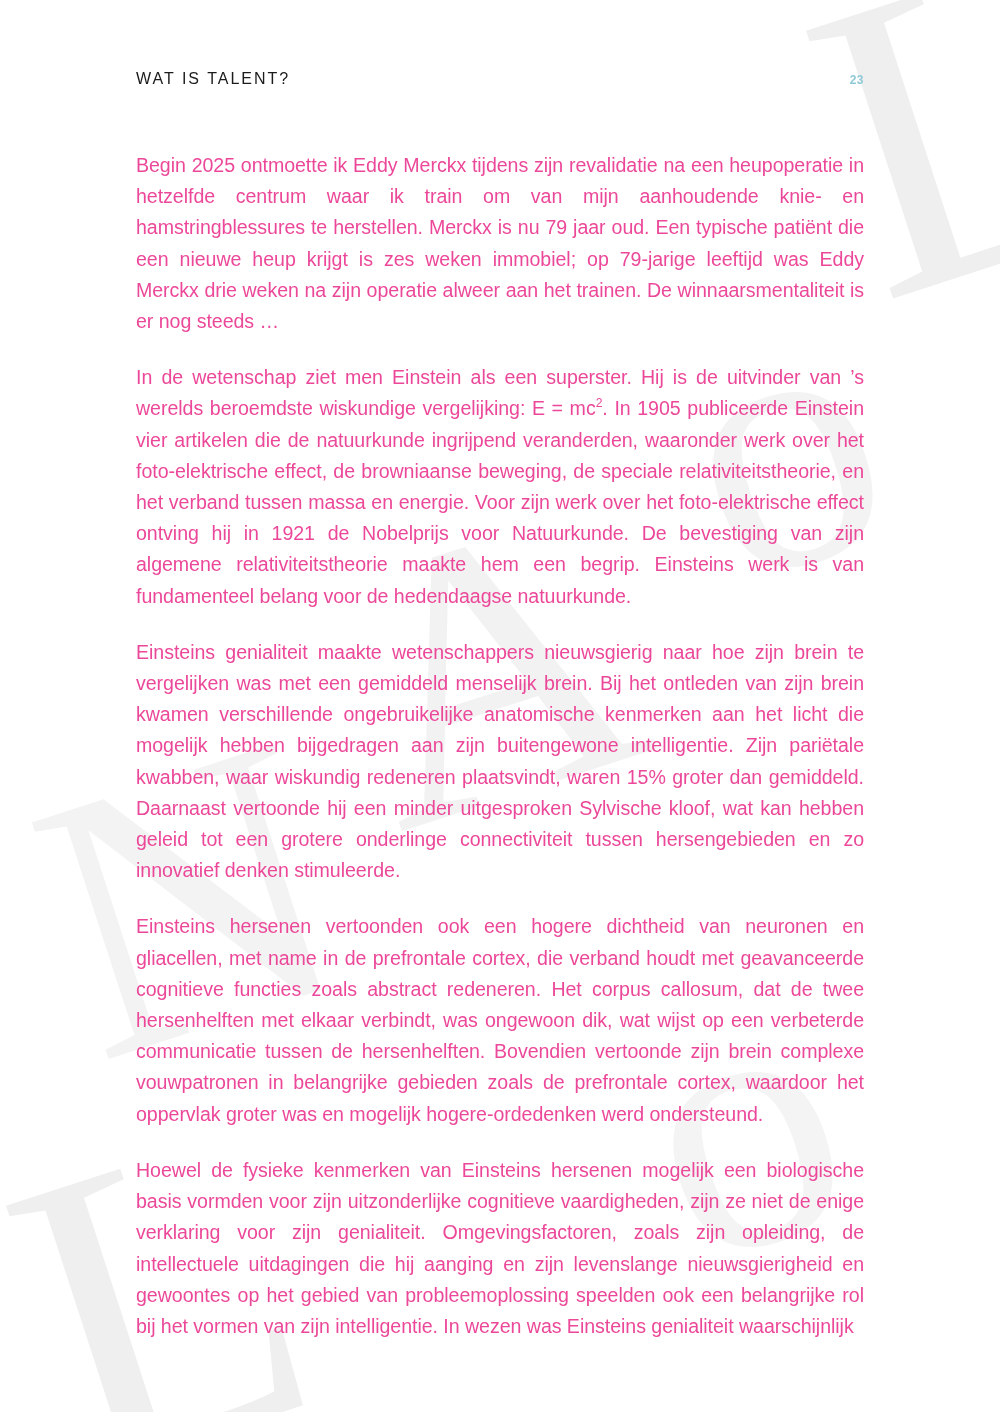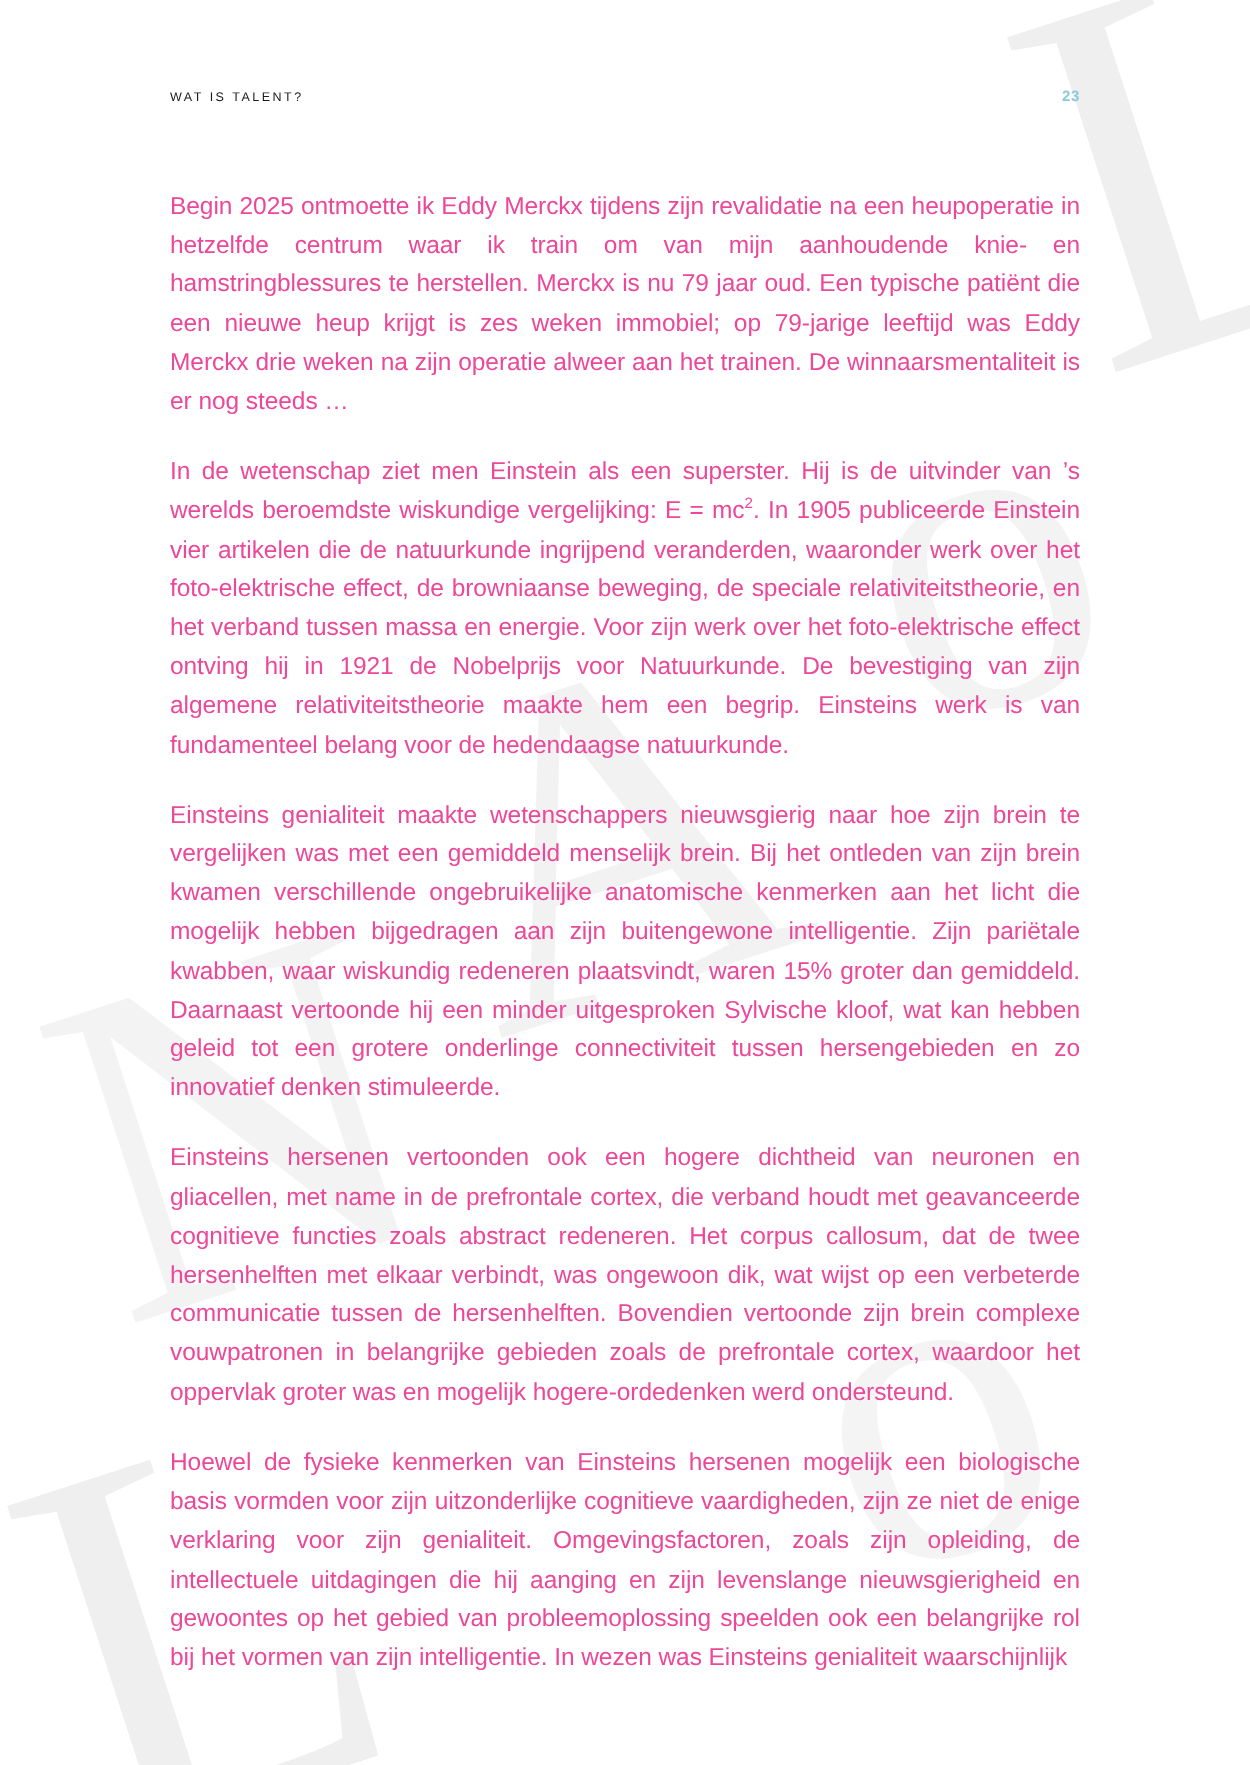--- a/index.html
+++ b/index.html
@@ -94,21 +94,21 @@
     left: 136px;
     top: 70px;
     width: 728px;
     display: flex;
     align-items: baseline;
     justify-content: space-between;
   }
 
   .running-head-title {
     font-family: "Liberation Sans", sans-serif;
-    font-size: 10px;
+    font-size: 16px;
     letter-spacing: 2.0px;
     color: #1b1b1b;
     text-transform: uppercase;
     font-weight: 400;
   }
 
   .page-number {
     font-family: "Liberation Sans", sans-serif;
     font-size: 12px;
     font-weight: 700;

